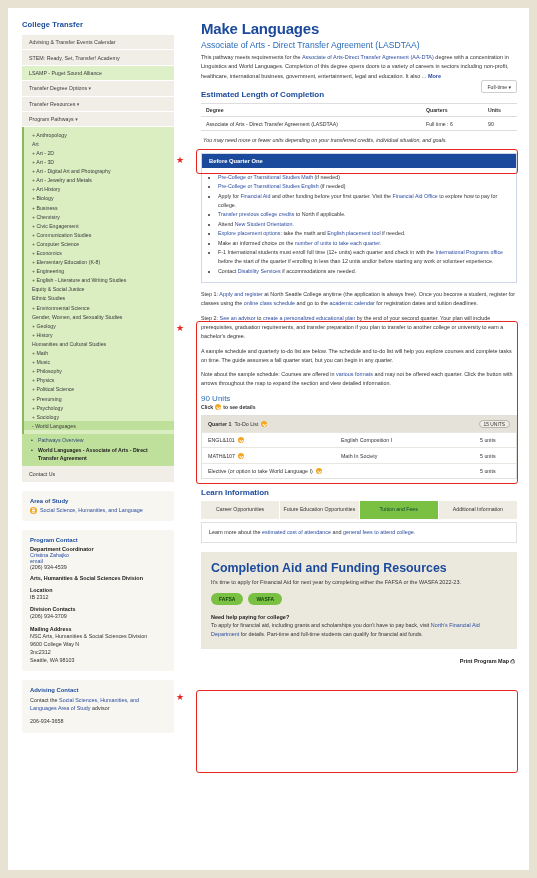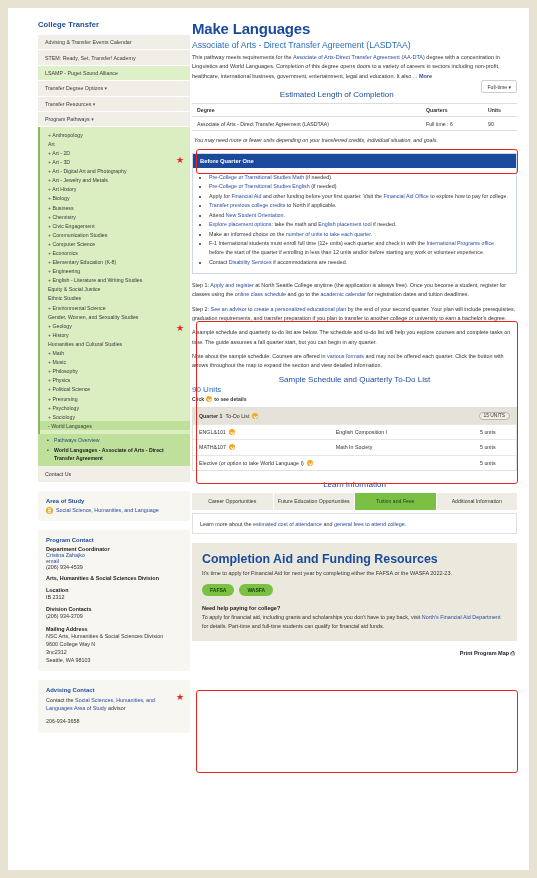--- a/index.html
+++ b/index.html
@@ -11,21 +11,21 @@
     color:#333;
     overflow:hidden;
   }
   .page{
     position:absolute; left:8px; top:8px;
     width:521px; height:862px;
     background:#ffffff;
     overflow:hidden;
   }
   a, .lnk{ color:#2b4ca0; text-decoration:none; }
-  .wrap{ display:flex; padding:12px 10px 0 30px; gap:2px; }
+  .wrap{ display:flex; padding:12px 10px 0 14px; gap:27px; }
 
   
   .sidebar{ width:152px; flex:0 0 152px; }
   .side-title{ color:#1b4a9c; font-size:7.6px; font-weight:bold; margin-bottom:6px; letter-spacing:.1px;}
   .snav{ }
   .snav-item{
     background:#f0eee6; border-bottom:1px solid #ffffff;
     padding:4.2px 7px; font-size:5.3px; color:#3a3a3a;
   }
   .snav-item.hl{ background:#ddf0c8; }
@@ -55,21 +55,21 @@
   .aos-ico:after{ content:""; position:absolute; left:1.6px; top:3px; width:3.8px;height:.8px; background:#fff; box-shadow:0 -1.6px 0 #fff, 0 1.6px 0 #fff;}
   .blk{ margin-top:5.5px; }
   .blk b{ display:block; font-size:5.4px; color:#222; }
   .blk span{ display:block; font-size:5.4px; line-height:1.5; }
 
   
   .main{ flex:1; min-width:0; padding-right:2px; }
   h1.title{ font-size:15px; color:#1b4a9c; font-weight:bold; letter-spacing:-.2px; }
   h2.sub{ font-size:8.6px; color:#2b6cb8; font-weight:normal; margin-top:3px; }
   p.intro{ font-size:5.5px; line-height:1.72; margin-top:3px; color:#333; }
-  h3.sec{ font-size:8px; color:#1b4a9c; font-weight:normal; margin-top:9px;text-align:center; }
+  h3.sec{ font-size:8px; color:#1b4a9c; font-weight:bold; margin-top:9px; }
 
   .ft-btn{
     float:right; border:1px solid #cfcfcf; background:#fff; border-radius:2px;
     font-size:5.1px; padding:2.4px 5px; color:#333; margin-top:-1px;
   }
   table.elc{ width:100%; border-collapse:collapse; margin-top:4px; clear:both; }
   table.elc th{ text-align:left; font-size:5.2px; padding:3px 5px; border-bottom:1px solid #ddd; border-top:1px solid #ddd; font-weight:bold;}
   table.elc td{ font-size:5.2px; padding:3.4px 5px; border-bottom:1px solid #ddd; }
   table.elc .c2{ width:62px; }
   table.elc .c3{ width:34px; }
@@ -272,21 +272,20 @@
           </div>
       </div>
 
       <div class="steps" id="steps" style="margin-top:7px">
           <p><span>Step 1: </span><a class="lnk">Apply and register</a><span> at North Seattle College anytime (the application is always free). Once you become a student, register for classes using the </span><a class="lnk">online class schedule</a><span> and go to the </span><a class="lnk">academic calendar</a><span> for registration dates and tuition deadlines.</span></p>
           <p><span>Step 2: </span><a class="lnk">See an advisor</a><span> to </span><a class="lnk">create a personalized educational plan</a><span> by the end of your second quarter. Your plan will include prerequisites, graduation requirements, and transfer preparation if you plan to transfer to another college or university to earn a bachelor's degree.</span></p>
           <p><span>A sample schedule and quarterly to-do list are below. The schedule and to-do list will help you explore courses and complete tasks on time. The guide assumes a fall quarter start, but you can begin in any quarter.</span></p>
           <p><span>Note about the sample schedule: Courses are offered in </span><a class="lnk">various formats</a><span> and may not be offered each quarter. Click the button with arrows throughout the map to expand the section and view detailed information.</span></p>
         </div>
 
-      <h3 class="sec" style="margin-top:2px">Sample Schedule and Quarterly To-Do List</h3>
       <div class="units90">90 Units</div>
       <div class="clickrow">
         <span>Click</span>
         <span class="oico"></span>
         <span>to see details</span>
       </div>
 
       <div class="sched">
         <div class="q-head">
           <b>Quarter 1</b>

